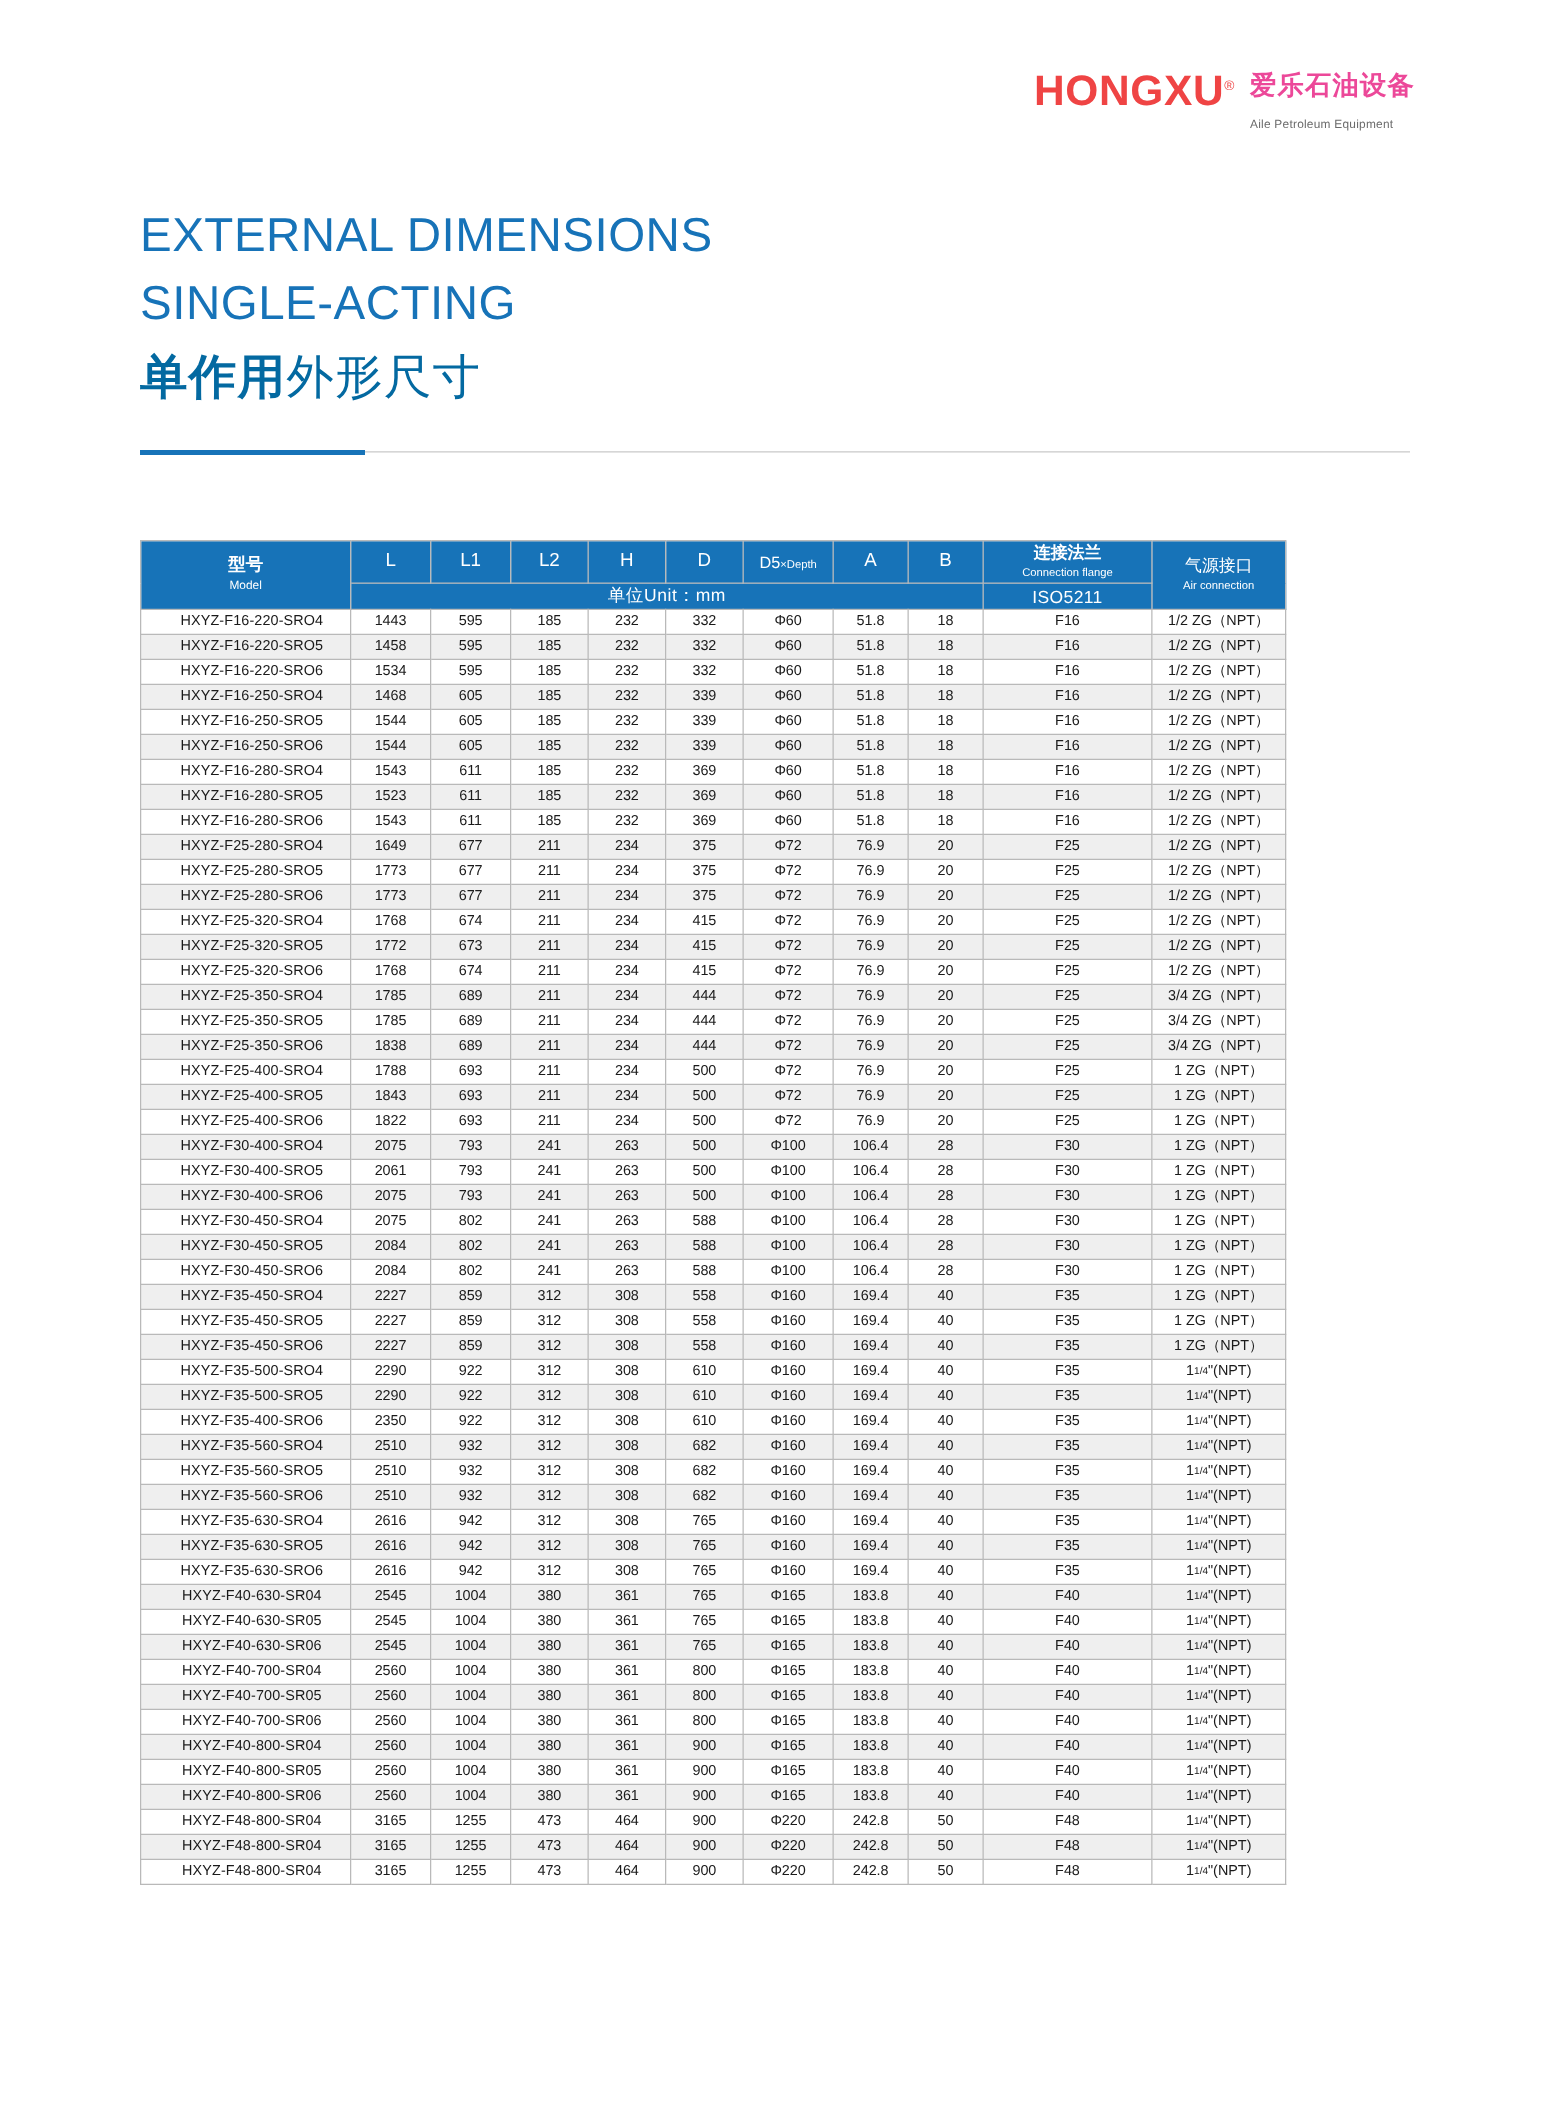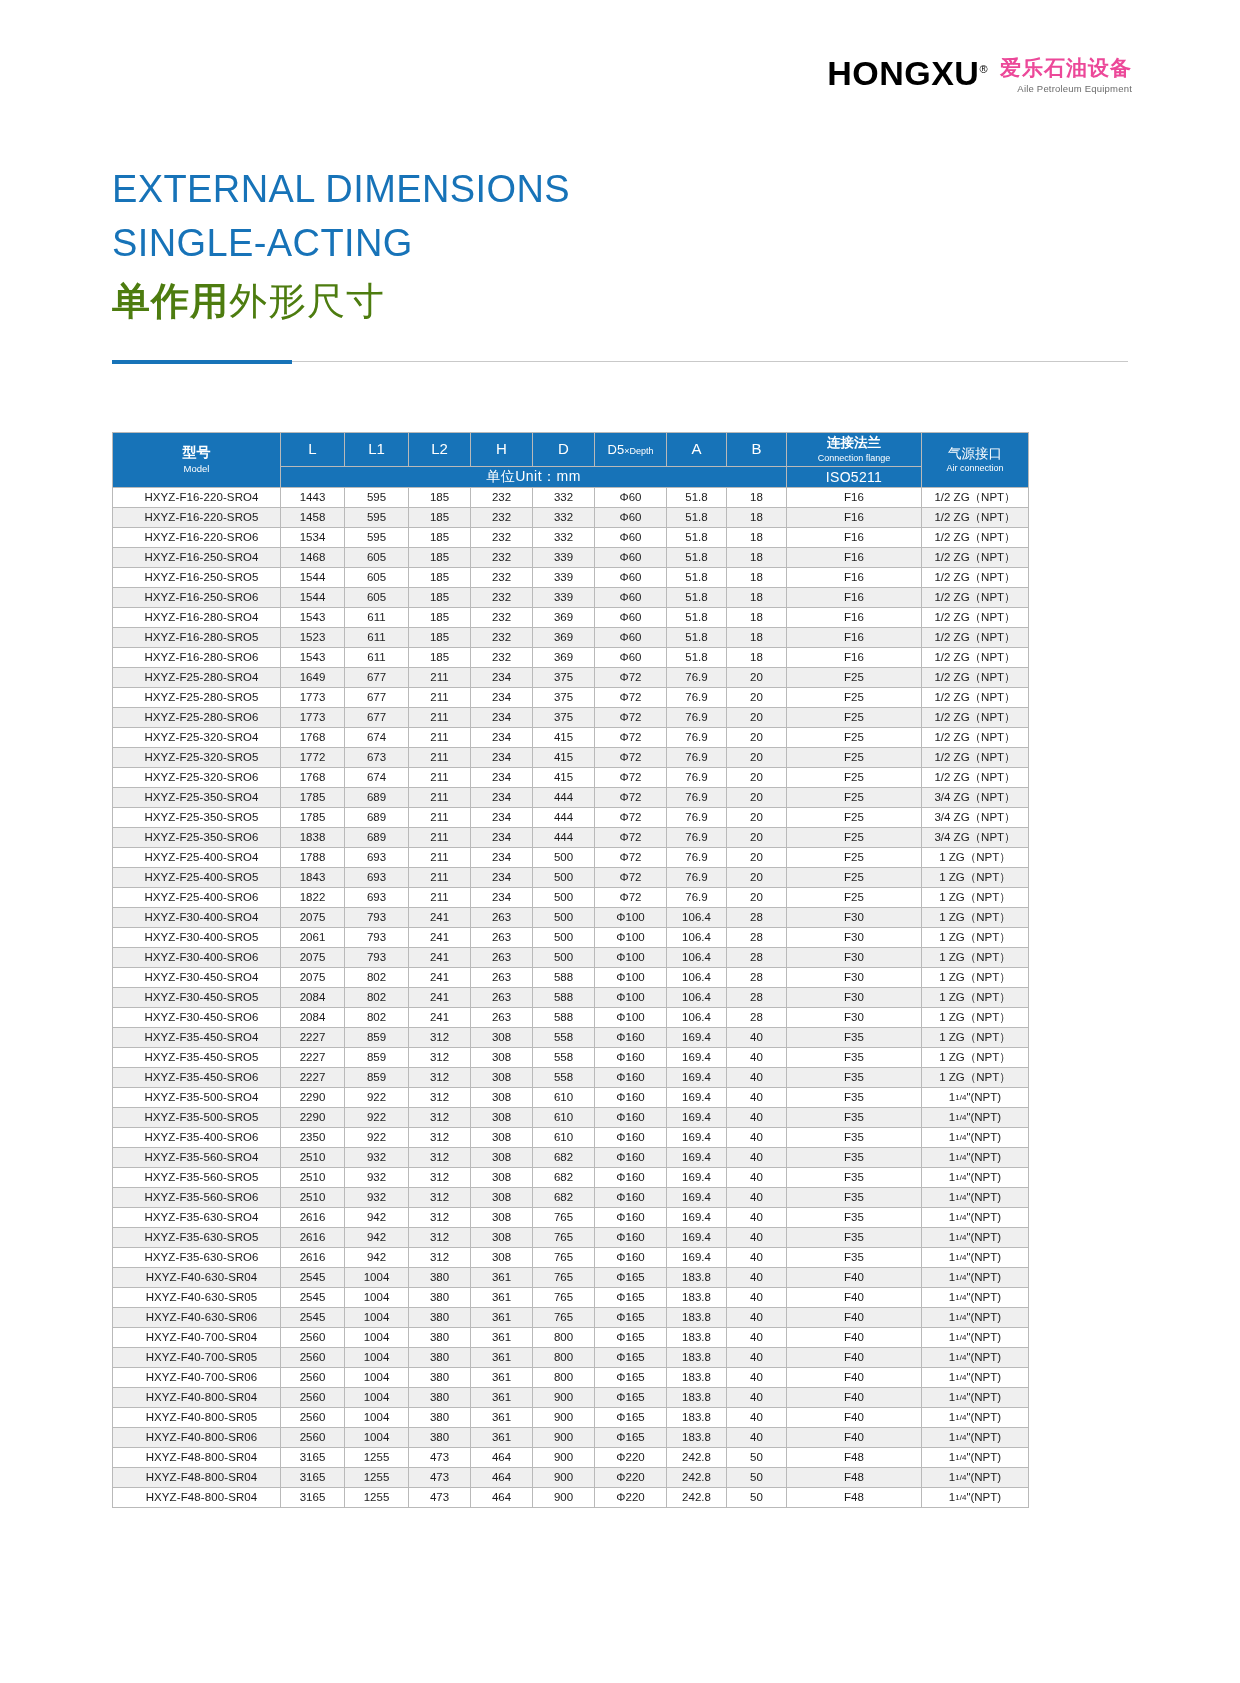--- a/index.html
+++ b/index.html
@@ -29,21 +29,21 @@
     right: 108px;
     display: flex;
     align-items: flex-start;
     gap: 12px;
   }
   .logo-main {
     font-family: "Liberation Sans", sans-serif;
     font-size: 34px;
     font-weight: bold;
     letter-spacing: 0.5px;
-    color: #000000;
+    color: #ef4444;
     line-height: 1;
     position: relative;
   }
   .logo-reg {
     font-size: 11px;
     vertical-align: super;
     font-weight: normal;
   }
   .logo-cn-block {
     display: flex;
@@ -57,42 +57,41 @@
     font-size: 21px;
     font-weight: bold;
     color: #ec4899;
     letter-spacing: 1px;
   }
   .logo-en {
     font-family: "Liberation Sans", sans-serif;
     font-size: 9.5px;
     color: #6b6b6b;
     letter-spacing: 0.2px;
-    margin-top: 5px;
-    text-align: right;
+    margin-top: 16px;
   }
 
   
   .title-block {
     position: absolute;
     top: 163px;
     left: 112px;
   }
   .title-en {
     font-family: "Liberation Sans", sans-serif;
     font-size: 38px;
     font-weight: normal;
     color: #1773b8;
     line-height: 1.42;
     letter-spacing: 0.4px;
   }
   .title-cn {
     font-family: "DejaVu Sans", sans-serif;
     font-size: 38px;
-    color: #4d7c0f;
+    color: #0369a1;
     margin-top: 8px;
     letter-spacing: 1px;
     line-height: 1.2;
   }
   .title-cn b { font-weight: bold; }
   .title-cn span.thin { font-weight: normal; }
 
   .rule-wrap {
     position: absolute;
     top: 360px;

